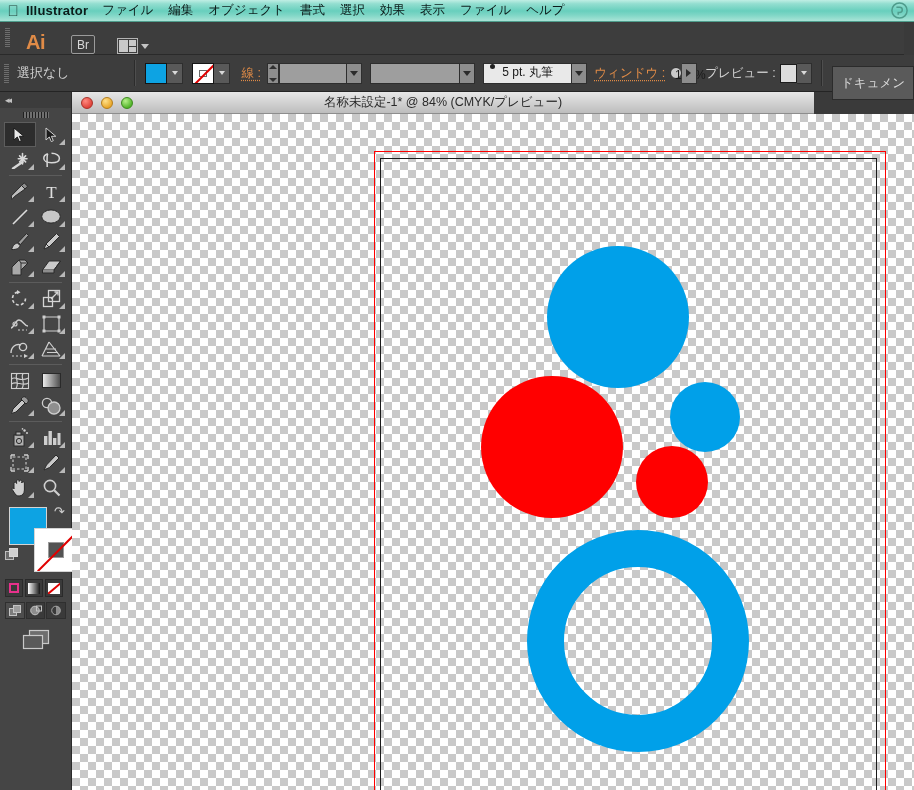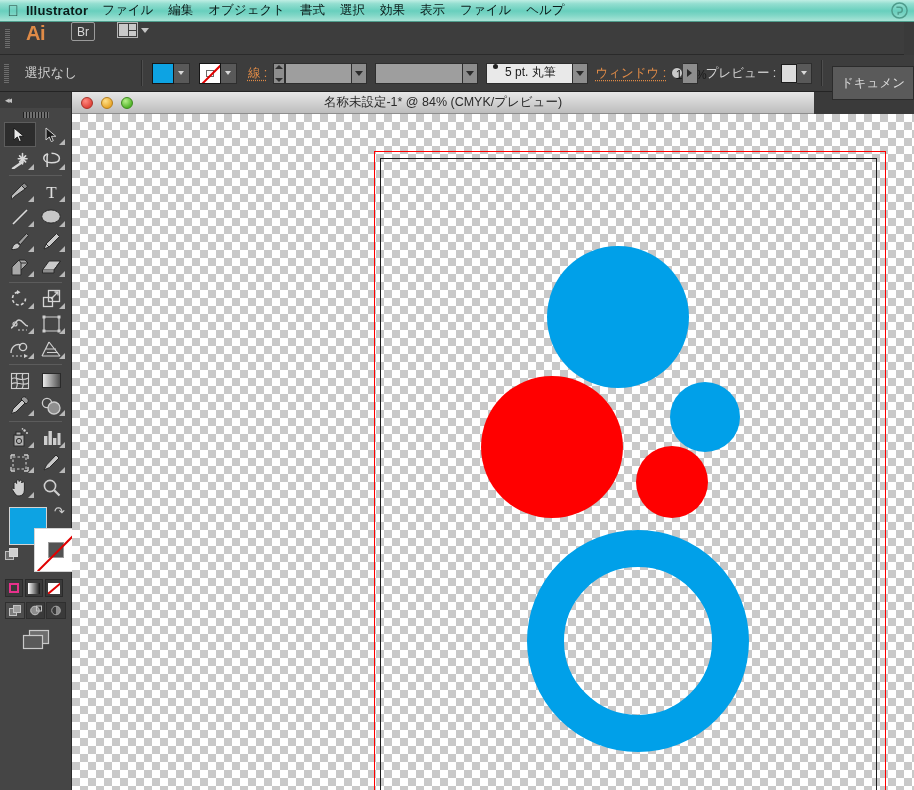--- a/index.html
+++ b/index.html
@@ -31,21 +31,21 @@
   }
   .menubar .spacer{flex:1;}
   .cc-icon{
     width:22px;height:22px;display:flex;align-items:center;justify-content:center;margin-right:4px;
   }
 
   
   .approw{
     position:absolute;left:0;top:22px;width:904px;height:33px;
     background:#3d3d3d;border-bottom:1px solid #2a2a2a;
-    display:flex;align-items:flex-start;box-sizing:border-box;
+    display:flex;align-items:flex-end;box-sizing:border-box;
   }
   .grip{
     width:14px;height:33px;display:flex;align-items:center;justify-content:center;
   }
   .grip i{
     display:block;width:5px;height:19px;
     background:repeating-linear-gradient(to bottom,#6d6d6d 0 1px,#3d3d3d 1px 2px);
   }
   .ai-logo{
     font-size:20px;font-weight:bold;color:#e08b47;margin-left:12px;letter-spacing:-.5px;
@@ -69,21 +69,21 @@
     border-top:5px solid #c4c4c4;
   }
 
   
   .controlbar{
     position:absolute;left:0;top:55px;width:914px;height:37px;
     background:#3d3d3d;border-bottom:1px solid #242424;
     display:flex;align-items:center;box-sizing:border-box;
   }
   .sel-label{
-    margin-left:12px;font-size:13px;color:#d2d2d2;white-space:nowrap;
+    margin-left:4px;font-size:13px;color:#d2d2d2;white-space:nowrap;
   }
   .cb-sep{width:1px;height:26px;background:#2c2c2c;border-right:1px solid #4e4e4e;margin:0 9px;}
   .swatch-group{display:flex;align-items:center;}
   .swatch{
     width:22px;height:21px;border:1px solid #151515;box-sizing:border-box;
     background:#0da3e3;
   }
   .swatch.none-sw{background:#fff;position:relative;overflow:hidden;}
   .swatch.none-sw::after{
     content:"";position:absolute;left:-4px;top:9px;width:32px;height:2px;background:#e00000;

